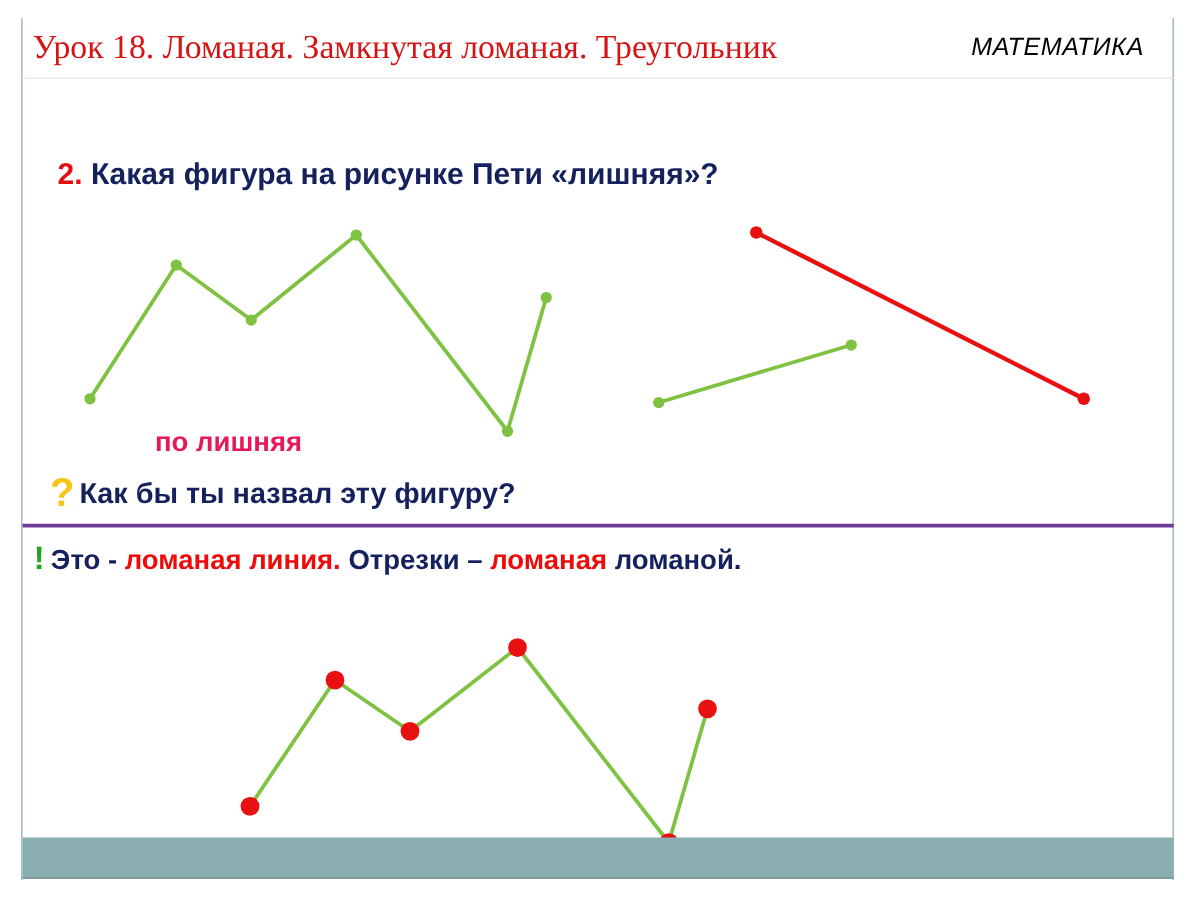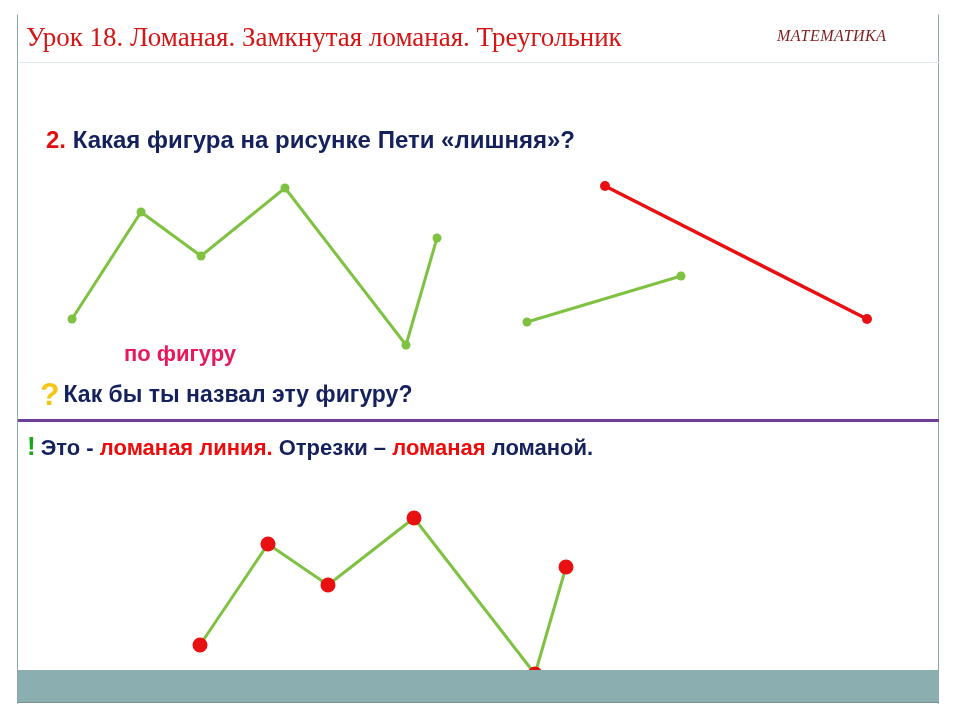--- a/index.html
+++ b/index.html
@@ -51,25 +51,25 @@
     font-size: 27px;
     font-weight: 400;
     color: #d61414;
     white-space: nowrap;
     letter-spacing: 0px;
   }
   .subject-logo {
     position: absolute;
     left: 777px;
     top: 27px;
-    font-family: Liberation Serif, serif;
+    font-family: Liberation Sans, sans-serif;
     font-style: italic;
-    font-size: 16px;
+    font-size: 20px;
     font-weight: 400;
-    color: #7f1d1d;
+    color: #000000;
     letter-spacing: 0.5px;
     white-space: nowrap;
   }
   
   .q2 {
     position: absolute;
     left: 46px;
     top: 126px;
     font-size: 24px;
     font-weight: bold;
@@ -202,21 +202,21 @@
         <polyline points="200,645 268,544 328,585 414,518 535,674 566,567" fill="none" stroke="#7fc241" stroke-width="3" stroke-linejoin="round" stroke-linecap="round"></polyline>
         <circle cx="200" cy="645" r="7.5" fill="#e81010"></circle>
         <circle cx="268" cy="544" r="7.5" fill="#e81010"></circle>
         <circle cx="328" cy="585" r="7.5" fill="#e81010"></circle>
         <circle cx="414" cy="518" r="7.5" fill="#e81010"></circle>
         <circle cx="535" cy="674" r="7.5" fill="#e81010"></circle>
         <circle cx="566" cy="567" r="7.5" fill="#e81010"></circle>
       </g>
   </svg>
 
-  <div class="po-forme">по фигуру</div>
+  <div class="po-forme">по лишняя</div>
 
   <div class="q-how">
     <span class="qmark">?</span><span>Как  бы ты назвал эту фигуру?</span>
   </div>
 
   <div class="divider"></div>
 
   <div class="ans1">
     <span class="bang">!</span><span>Это - </span><span class="hl">ломаная линия.</span><span>  Отрезки – </span><span class="hl">ломаная</span><span> ломаной.</span>
   </div>

